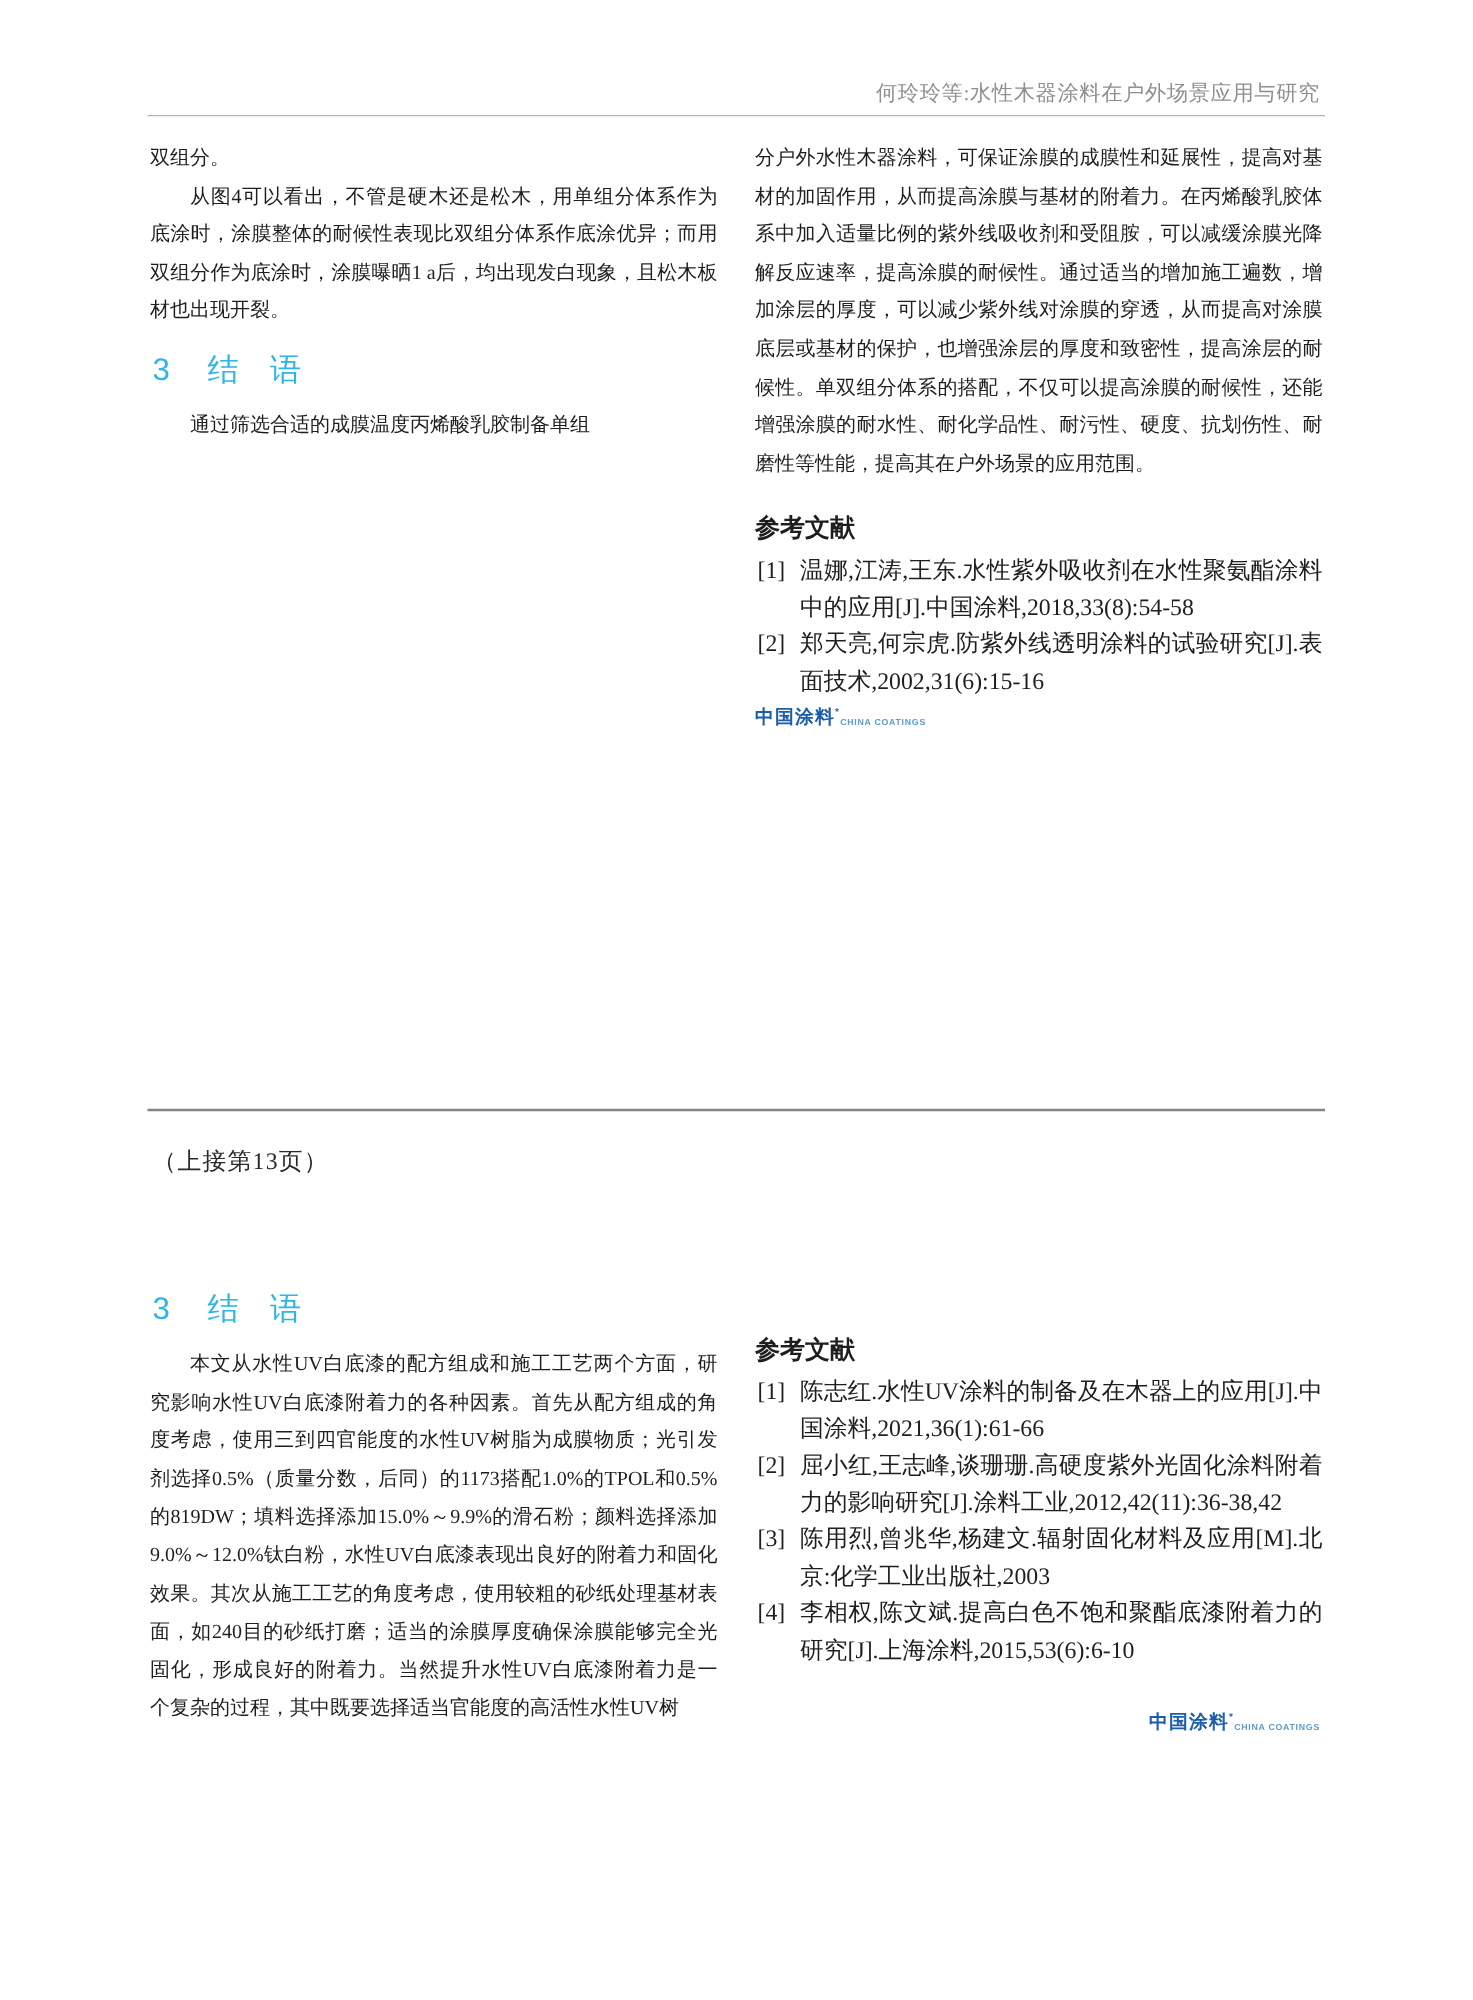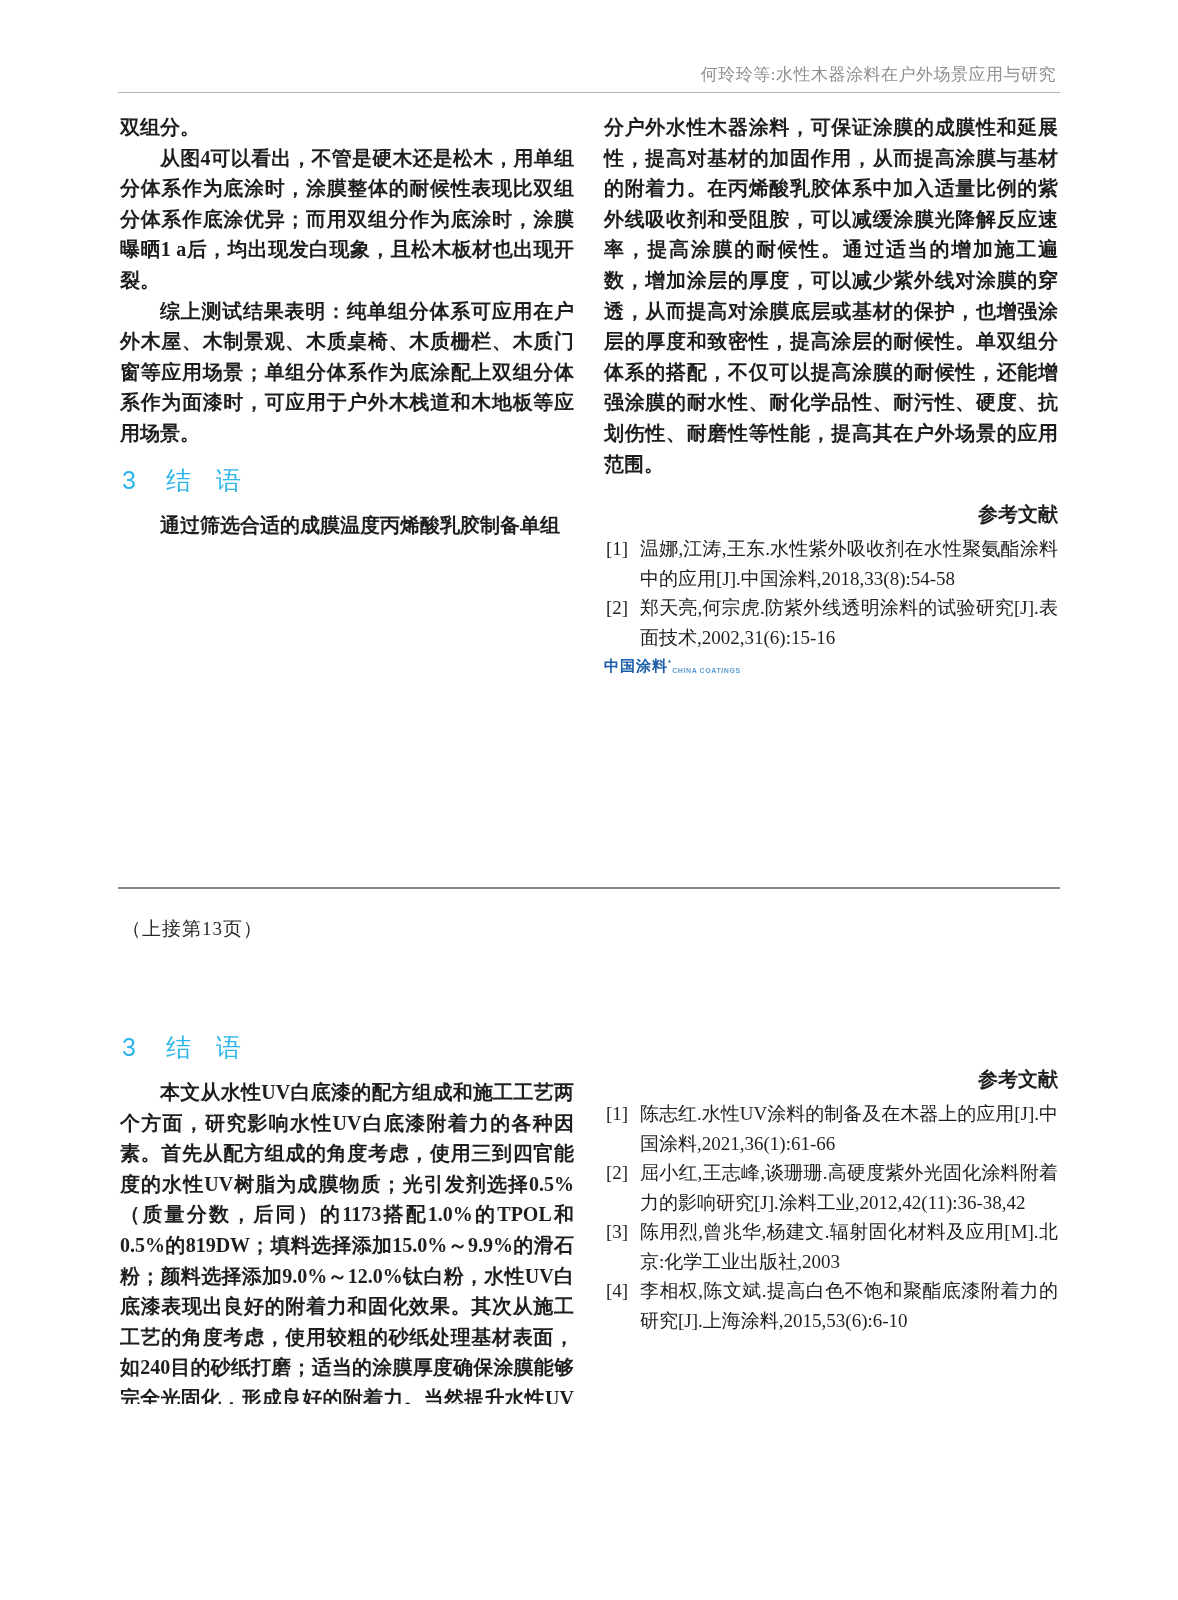--- a/index.html
+++ b/index.html
@@ -18,36 +18,36 @@
     background:#b4b4b4;
   }
   
   .cols { position:absolute; left:120px; display:flex; gap:30px; }
   .col  { width:454px; position:relative; }
   #article1-cols { top:112px; }
   #article2-cols { top:1030px; }
   #article2-cols .col-right { padding-top:14px; }
 
   p.body {
-    margin:0; font-size:20px; line-height:30.6px;
-    text-align:justify; text-justify:inter-ideograph;font-weight:bold;
+    margin:0; font-size:16px; line-height:30.6px;
+    text-align:justify; text-justify:inter-ideograph;
   }
   p.indent { text-indent:2em; }
 
   .sec-heading {
     display:flex; align-items:baseline;
     font-family:"Liberation Sans","DejaVu Sans",sans-serif;
     color:#2db4e8; font-size:25px; line-height:34px;
     margin:14px 0 13px 2px; font-weight:400;
   }
   .sec-num { margin-right:30px; }
   #article2-cols .sec-heading { margin-top:0; }
 
   .ref-title {
-    font-size:20px; font-weight:bold; text-align:right;
+    font-size:20px; font-weight:bold; text-align:left;
     margin:22px 0 6px 0;
   }
   .ref-list { margin:0; padding:0; list-style:none; font-size:19px; line-height:29.5px; }
   .ref-item { position:relative; padding-left:36px; text-align:justify; text-justify:inter-ideograph; margin:0; }
   .ref-num  { position:absolute; left:2px; }
 
   .logo { display:flex; flex-direction:row; align-items:flex-end; line-height:1.1; }
   .logo-a1 { margin-top:6px; margin-right:2px; }
   .logo-a2 { position:absolute; right:2px; bottom:-4px; }
   .logo-cn {
@@ -87,21 +87,20 @@
 
 <div class="page">
 
   <div class="running-title">何玲玲等:水性木器涂料在户外场景应用与研究</div>
   <div class="header-rule"></div>
 
   <div class="cols" id="article1-cols">
     <div class="col col-left">
       <p class="body">双组分。</p>
       <p class="body indent">从图4可以看出，不管是硬木还是松木，用单组分体系作为底涂时，涂膜整体的耐候性表现比双组分体系作底涂优异；而用双组分作为底涂时，涂膜曝晒1 a后，均出现发白现象，且松木板材也出现开裂。</p>
-      <p class="body indent">综上测试结果表明：纯单组分体系可应用在户外木屋、木制景观、木质桌椅、木质栅栏、木质门窗等应用场景；单组分体系作为底涂配上双组分体系作为面漆时，可应用于户外木栈道和木地板等应用场景。</p>
       <div class="sec-heading">
         <span class="sec-num">3</span>
         <span class="sec-title">结　语</span>
       </div>
       <p class="body indent">通过筛选合适的成膜温度丙烯酸乳胶制备单组</p>
     </div>
     <div class="col col-right">
       <p class="body">分户外水性木器涂料，可保证涂膜的成膜性和延展性，提高对基材的加固作用，从而提高涂膜与基材的附着力。在丙烯酸乳胶体系中加入适量比例的紫外线吸收剂和受阻胺，可以减缓涂膜光降解反应速率，提高涂膜的耐候性。通过适当的增加施工遍数，增加涂层的厚度，可以减少紫外线对涂膜的穿透，从而提高对涂膜底层或基材的保护，也增强涂层的厚度和致密性，提高涂层的耐候性。单双组分体系的搭配，不仅可以提高涂膜的耐候性，还能增强涂膜的耐水性、耐化学品性、耐污性、硬度、抗划伤性、耐磨性等性能，提高其在户外场景的应用范围。</p>
       <div class="ref-title">参考文献</div>
       <div class="ref-list">

